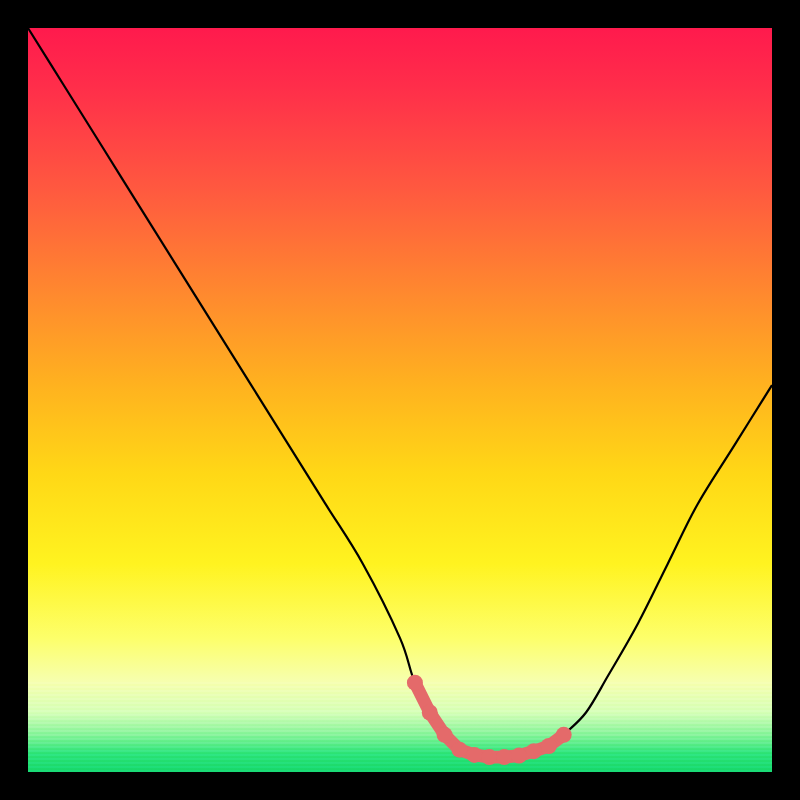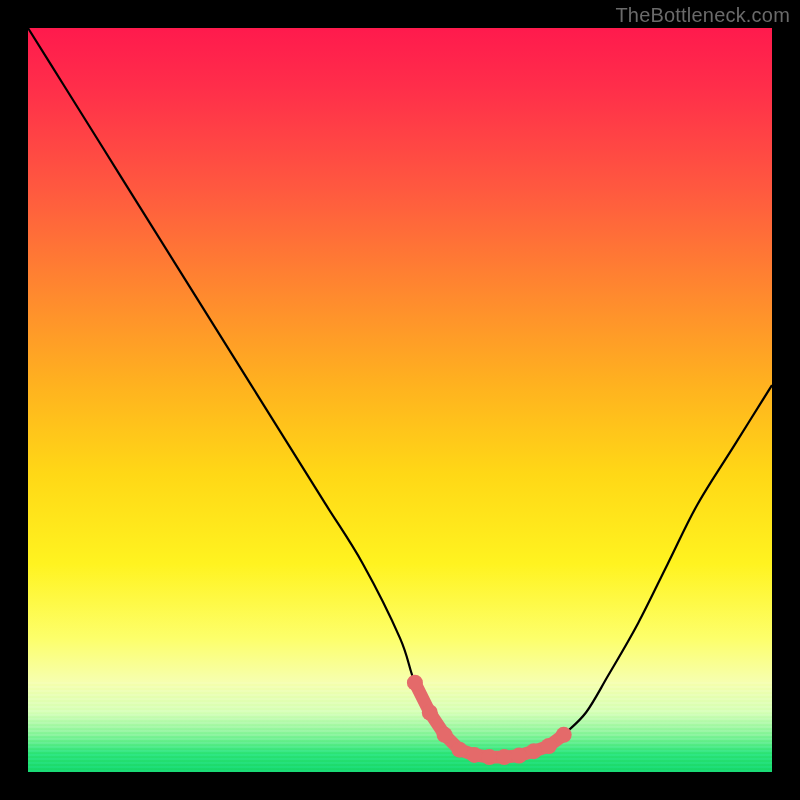--- a/index.html
+++ b/index.html
@@ -96,14 +96,13 @@
         <circle cx="446.4" cy="726.9" r="8" fill="#e46a6a"></circle>
         <circle cx="461.3" cy="729.1" r="8" fill="#e46a6a"></circle>
         <circle cx="476.2" cy="729.1" r="8" fill="#e46a6a"></circle>
         <circle cx="491.0" cy="727.6" r="8" fill="#e46a6a"></circle>
         <circle cx="505.9" cy="723.2" r="8" fill="#e46a6a"></circle>
         <circle cx="520.8" cy="718.0" r="8" fill="#e46a6a"></circle>
         <circle cx="535.7" cy="706.8" r="8" fill="#e46a6a"></circle>
       </g>
   </svg>
 
-  <div class="watermark">TheBottleneck.com</div>
 </div>
 
 </body></html>

